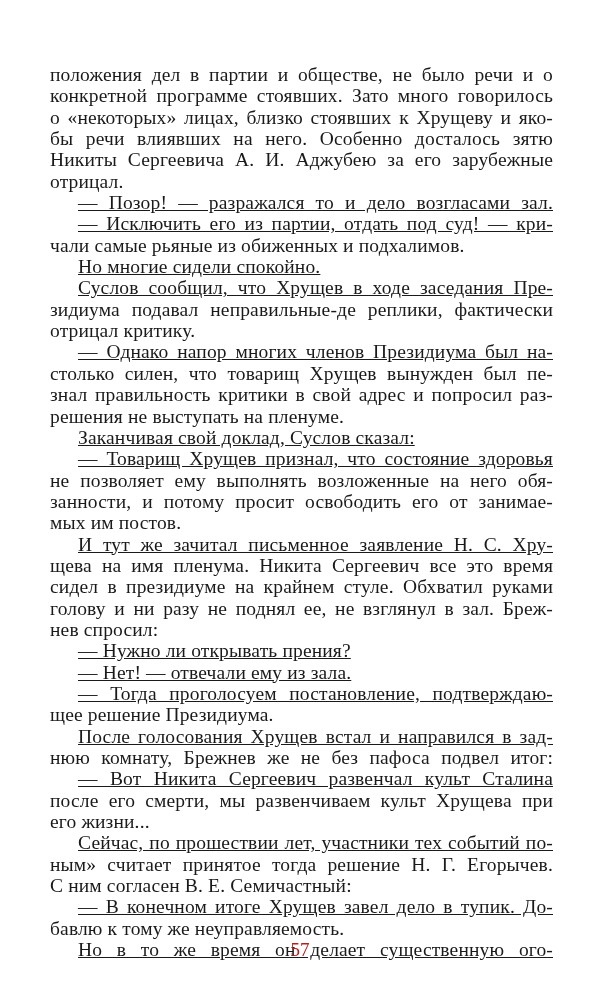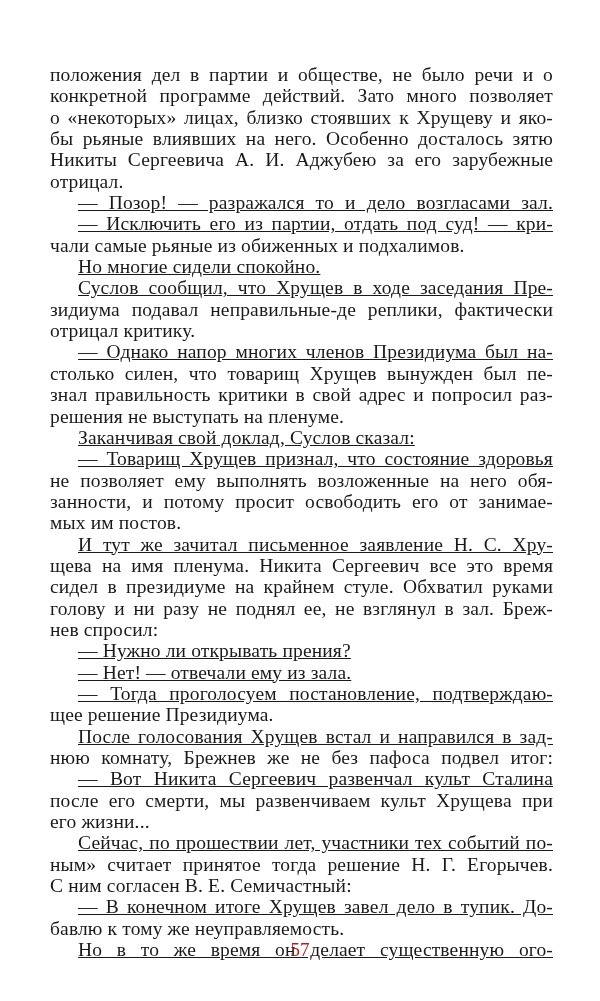--- a/index.html
+++ b/index.html
@@ -25,23 +25,23 @@
     font-family: "Liberation Serif", "DejaVu Serif", serif;
     font-size: 19px; color: #b91c1c;
   }
 </style>
 </head>
 <body>
 
 <div class="page">
   <div class="text-block" id="text-block">
       <span class="line">положения дел в партии и обществе, не было речи и о</span>
-      <span class="line">конкретной программе действий. Зато много позволяет</span>
+      <span class="line">конкретной программе стоявших. Зато много говорилось</span>
       <span class="line">о «некоторых» лицах, близко стоявших к Хрущеву и яко-</span>
-      <span class="line">бы рьяные влиявших на него. Особенно досталось зятю</span>
+      <span class="line">бы речи влиявших на него. Особенно досталось зятю</span>
       <span class="line">Никиты Сергеевича А. И. Аджубею за его зарубежные</span>
       <span class="line last">отрицал.</span>
       <span class="line indent">— Позор! — разражался то и дело возгласами зал.</span>
       <span class="line indent">— Исключить его из партии, отдать под суд! — кри-</span>
       <span class="line last">чали самые рьяные из обиженных и подхалимов.</span>
       <span class="line indent last">Но многие сидели спокойно.</span>
       <span class="line indent">Суслов сообщил, что Хрущев в ходе заседания Пре-</span>
       <span class="line">зидиума подавал неправильные-де реплики, фактически</span>
       <span class="line last">отрицал критику.</span>
       <span class="line indent">— Однако напор многих членов Президиума был на-</span>

